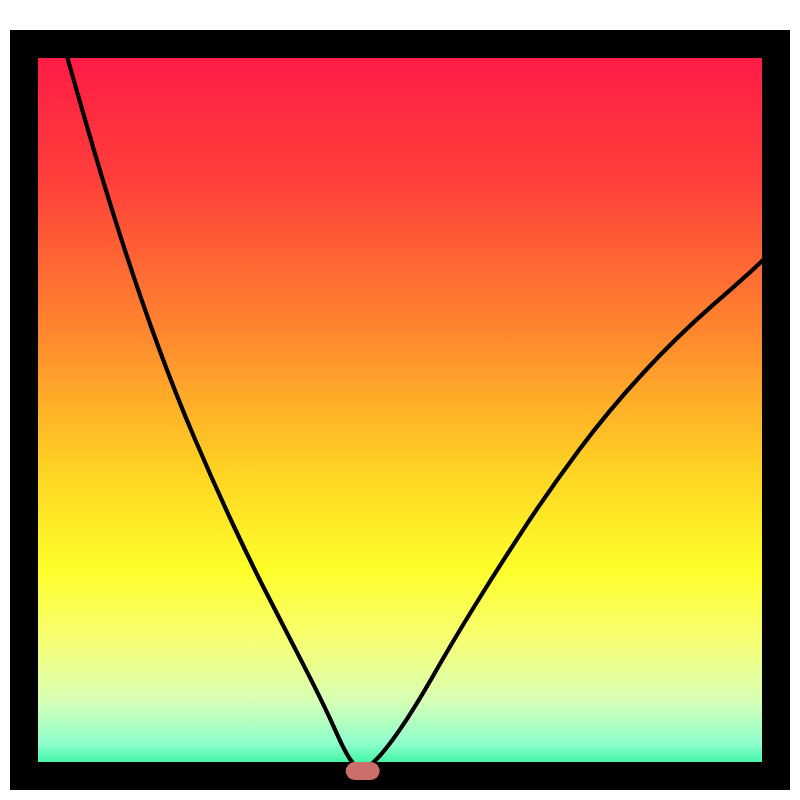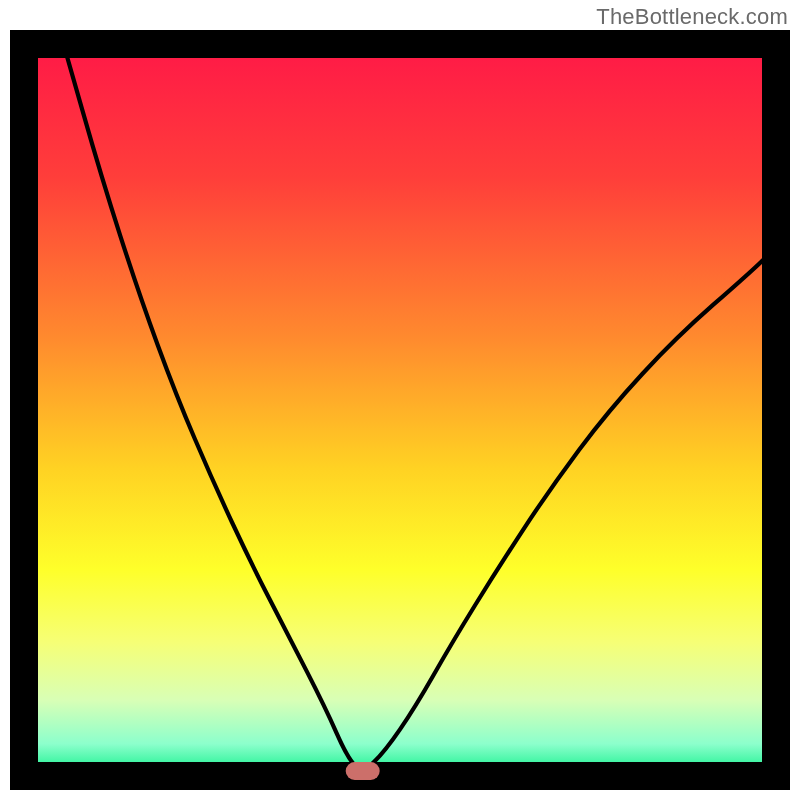--- a/index.html
+++ b/index.html
@@ -25,21 +25,20 @@
     letter-spacing: 0.2px;
   }
   svg {
     display: block;
   }
 </style>
 </head>
 <body>
 
 <div class="container">
-  <div class="watermark">TheBottleneck.com</div>
 
   <svg id="chart-svg" width="800" height="800" viewBox="0 0 800 800">
     <defs>
       <linearGradient id="bg-grad" x1="0" y1="0" x2="0" y2="1">
           <stop offset="0.0%" stop-color="#ff1947"></stop>
           <stop offset="18.0%" stop-color="#ff3e3a"></stop>
           <stop offset="40.0%" stop-color="#ff8a2e"></stop>
           <stop offset="58.0%" stop-color="#ffd223"></stop>
           <stop offset="72.0%" stop-color="#feff2a"></stop>
           <stop offset="82.0%" stop-color="#f6ff76"></stop>

